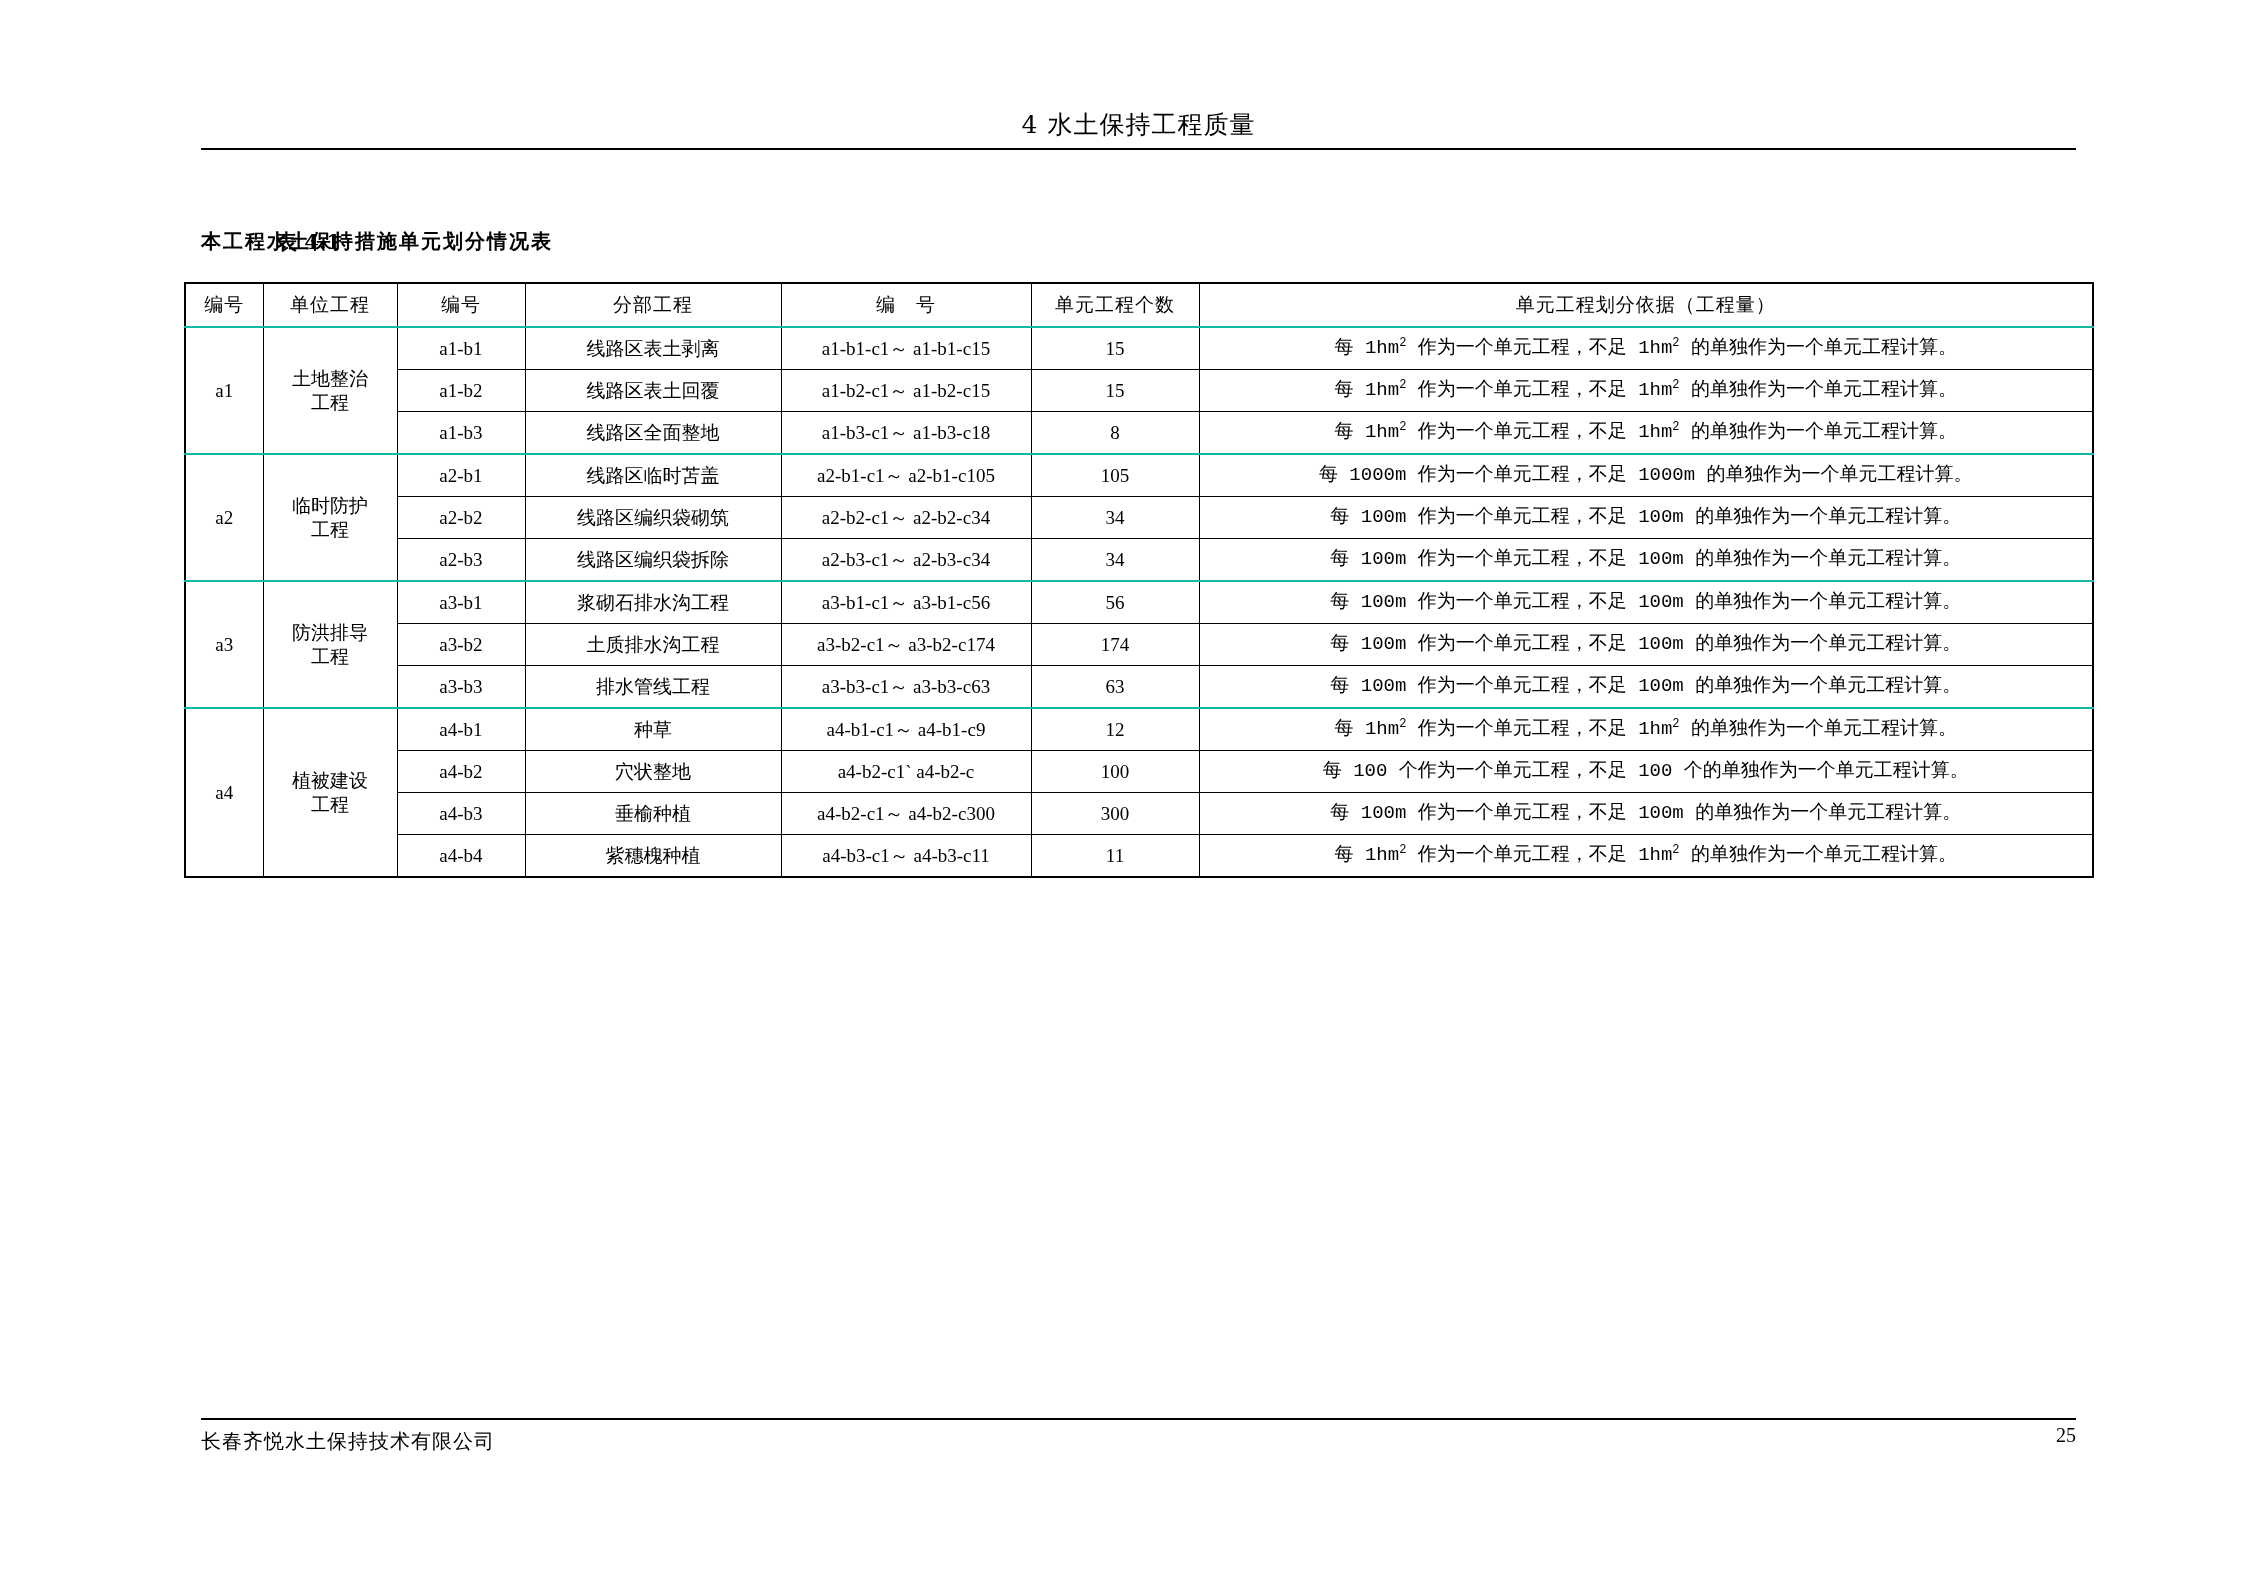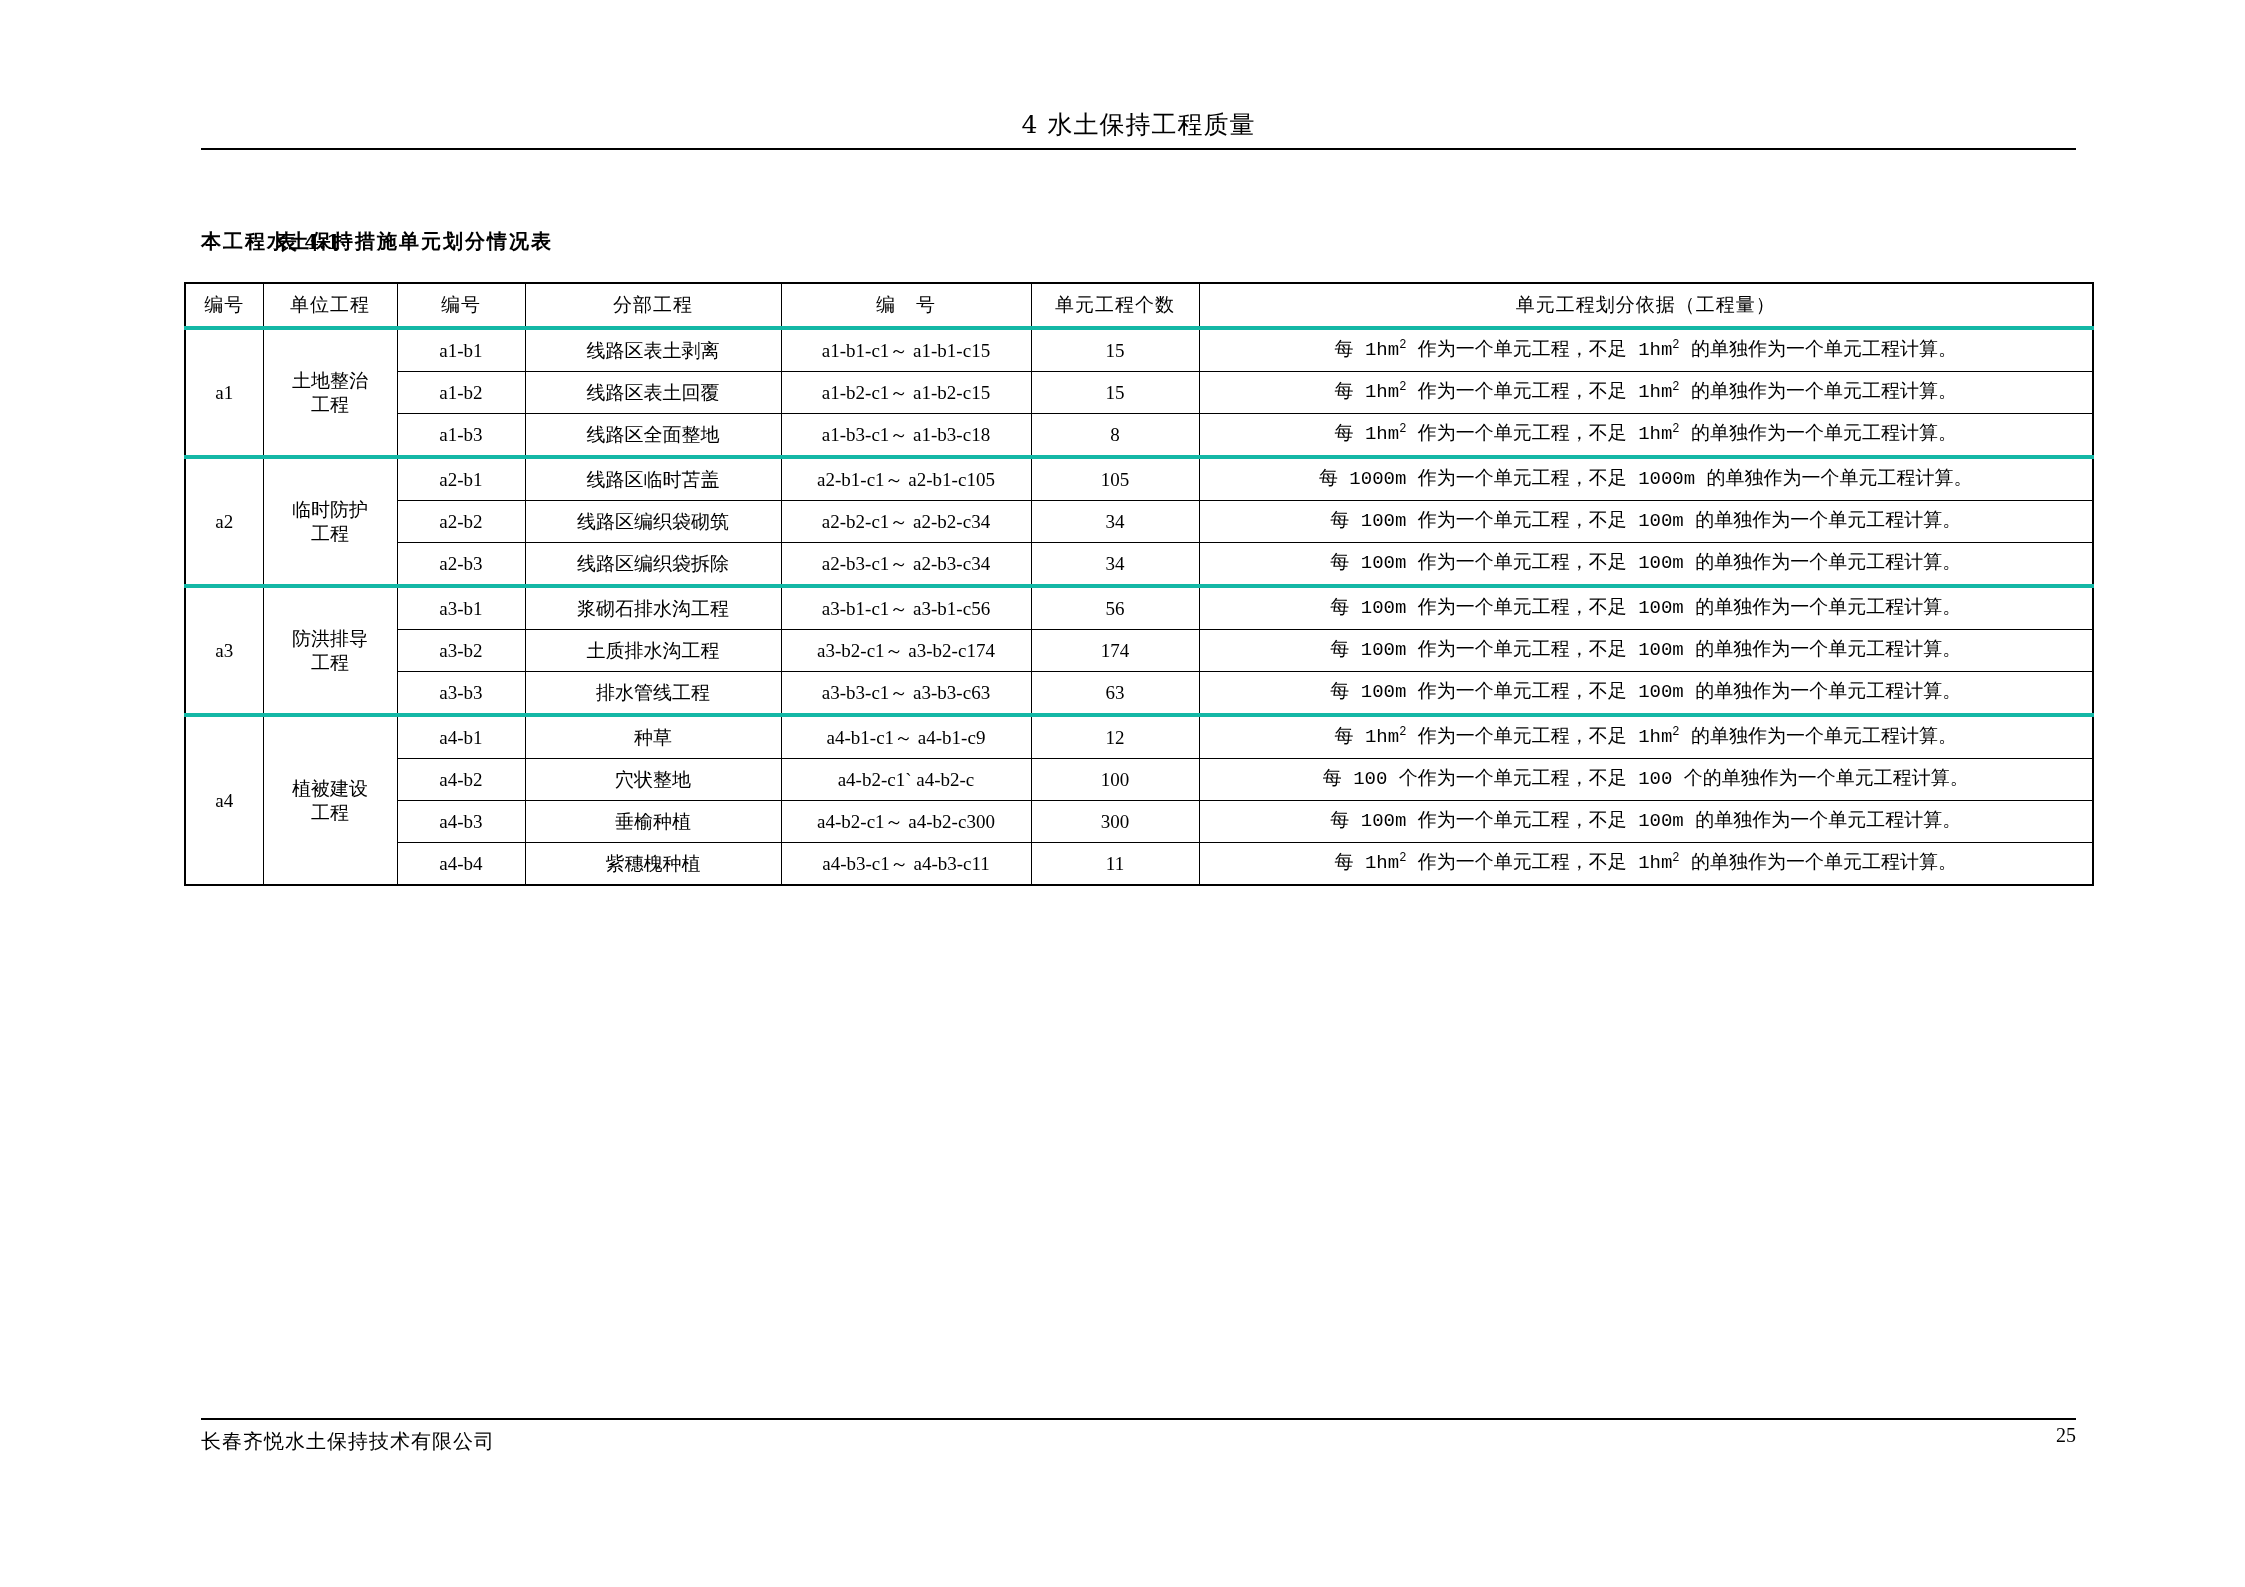--- a/index.html
+++ b/index.html
@@ -112,21 +112,21 @@
     letter-spacing: 0px;
     white-space: nowrap;
   }
   .unitcell {
     font-family: "DejaVu Serif", "Liberation Serif", serif;
     line-height: 1.5;
   }
   sup { font-size: 12px; vertical-align: super; }
 
   
-  tr.group-start > td { border-top: 4px solid #14b8a6; }
+  tr.group-start > td { border-top: 2px solid #14b8a6; }
 
   
   .footer-rule {
     position: absolute;
     left: 185px;
     top: 1418px;
     width: 1875px;
     height: 0;
     border-top: 2px solid #000;
   }

